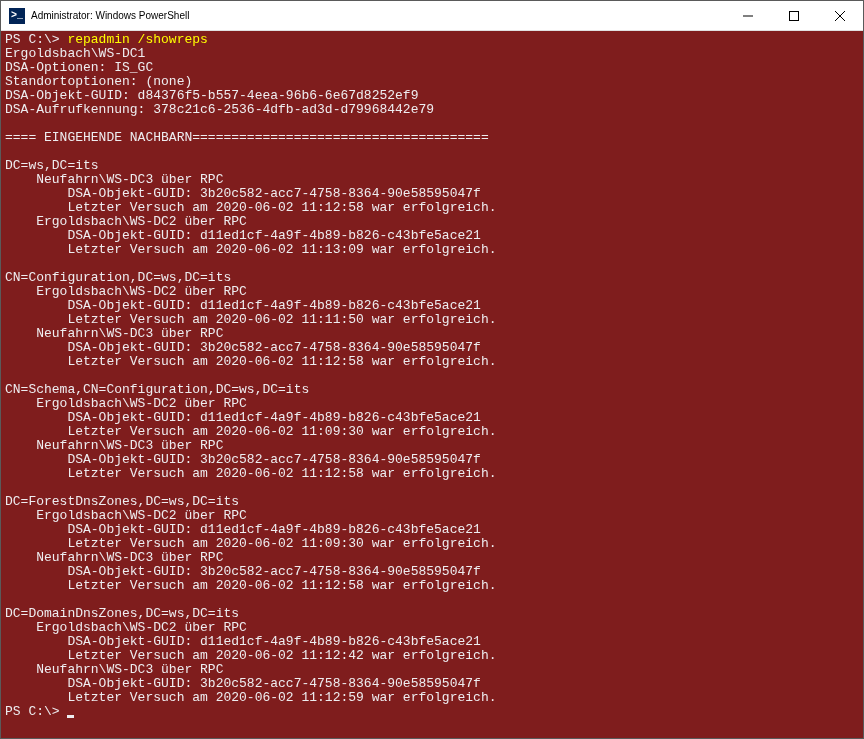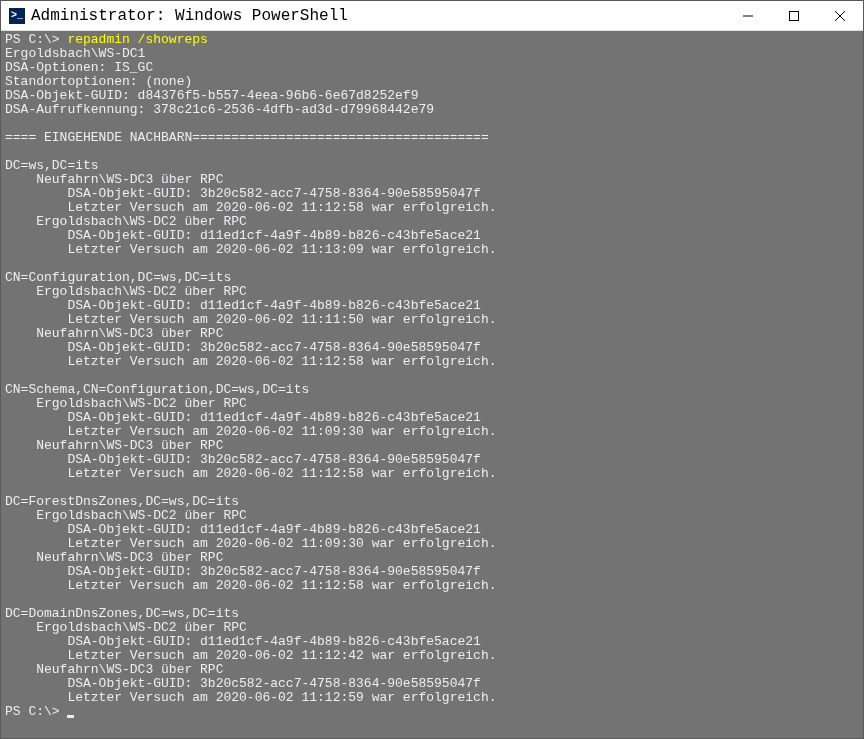--- a/index.html
+++ b/index.html
@@ -41,22 +41,22 @@
       justify-content: center;
       flex-shrink: 0;
     }
     .titlebar-icon-inner {
       color: #ffffff;
       font-size: 10px;
       font-weight: bold;
       line-height: 1;
     }
     .titlebar-text {
-      font-family: Liberation Mono, monospace;
-      font-size: 16px;
+      font-family: Liberation Sans, sans-serif;
+      font-size: 10px;
       color: #000000;
       flex-grow: 1;
     }
     .titlebar-buttons {
       display: flex;
       height: 100%;
     }
     .titlebar-btn {
       width: 46px;
       height: 100%;
@@ -66,21 +66,21 @@
       font-family: 'Segoe UI', sans-serif;
       color: #000000;
       cursor: pointer;
     }
     .titlebar-btn svg {
       width: 10px;
       height: 10px;
     }
     .terminal {
       flex-grow: 1;
-      background: #737373;
+      background: #7f1d1d;
       color: #eeedf0;
       font-size: 13px;
       padding: 2px 4px;
       line-height: 14px;
       overflow: hidden;
       white-space: pre;
       font-family: Consolas, 'Courier New', monospace;
     }
     .prompt {
       color: #eeedf0;

